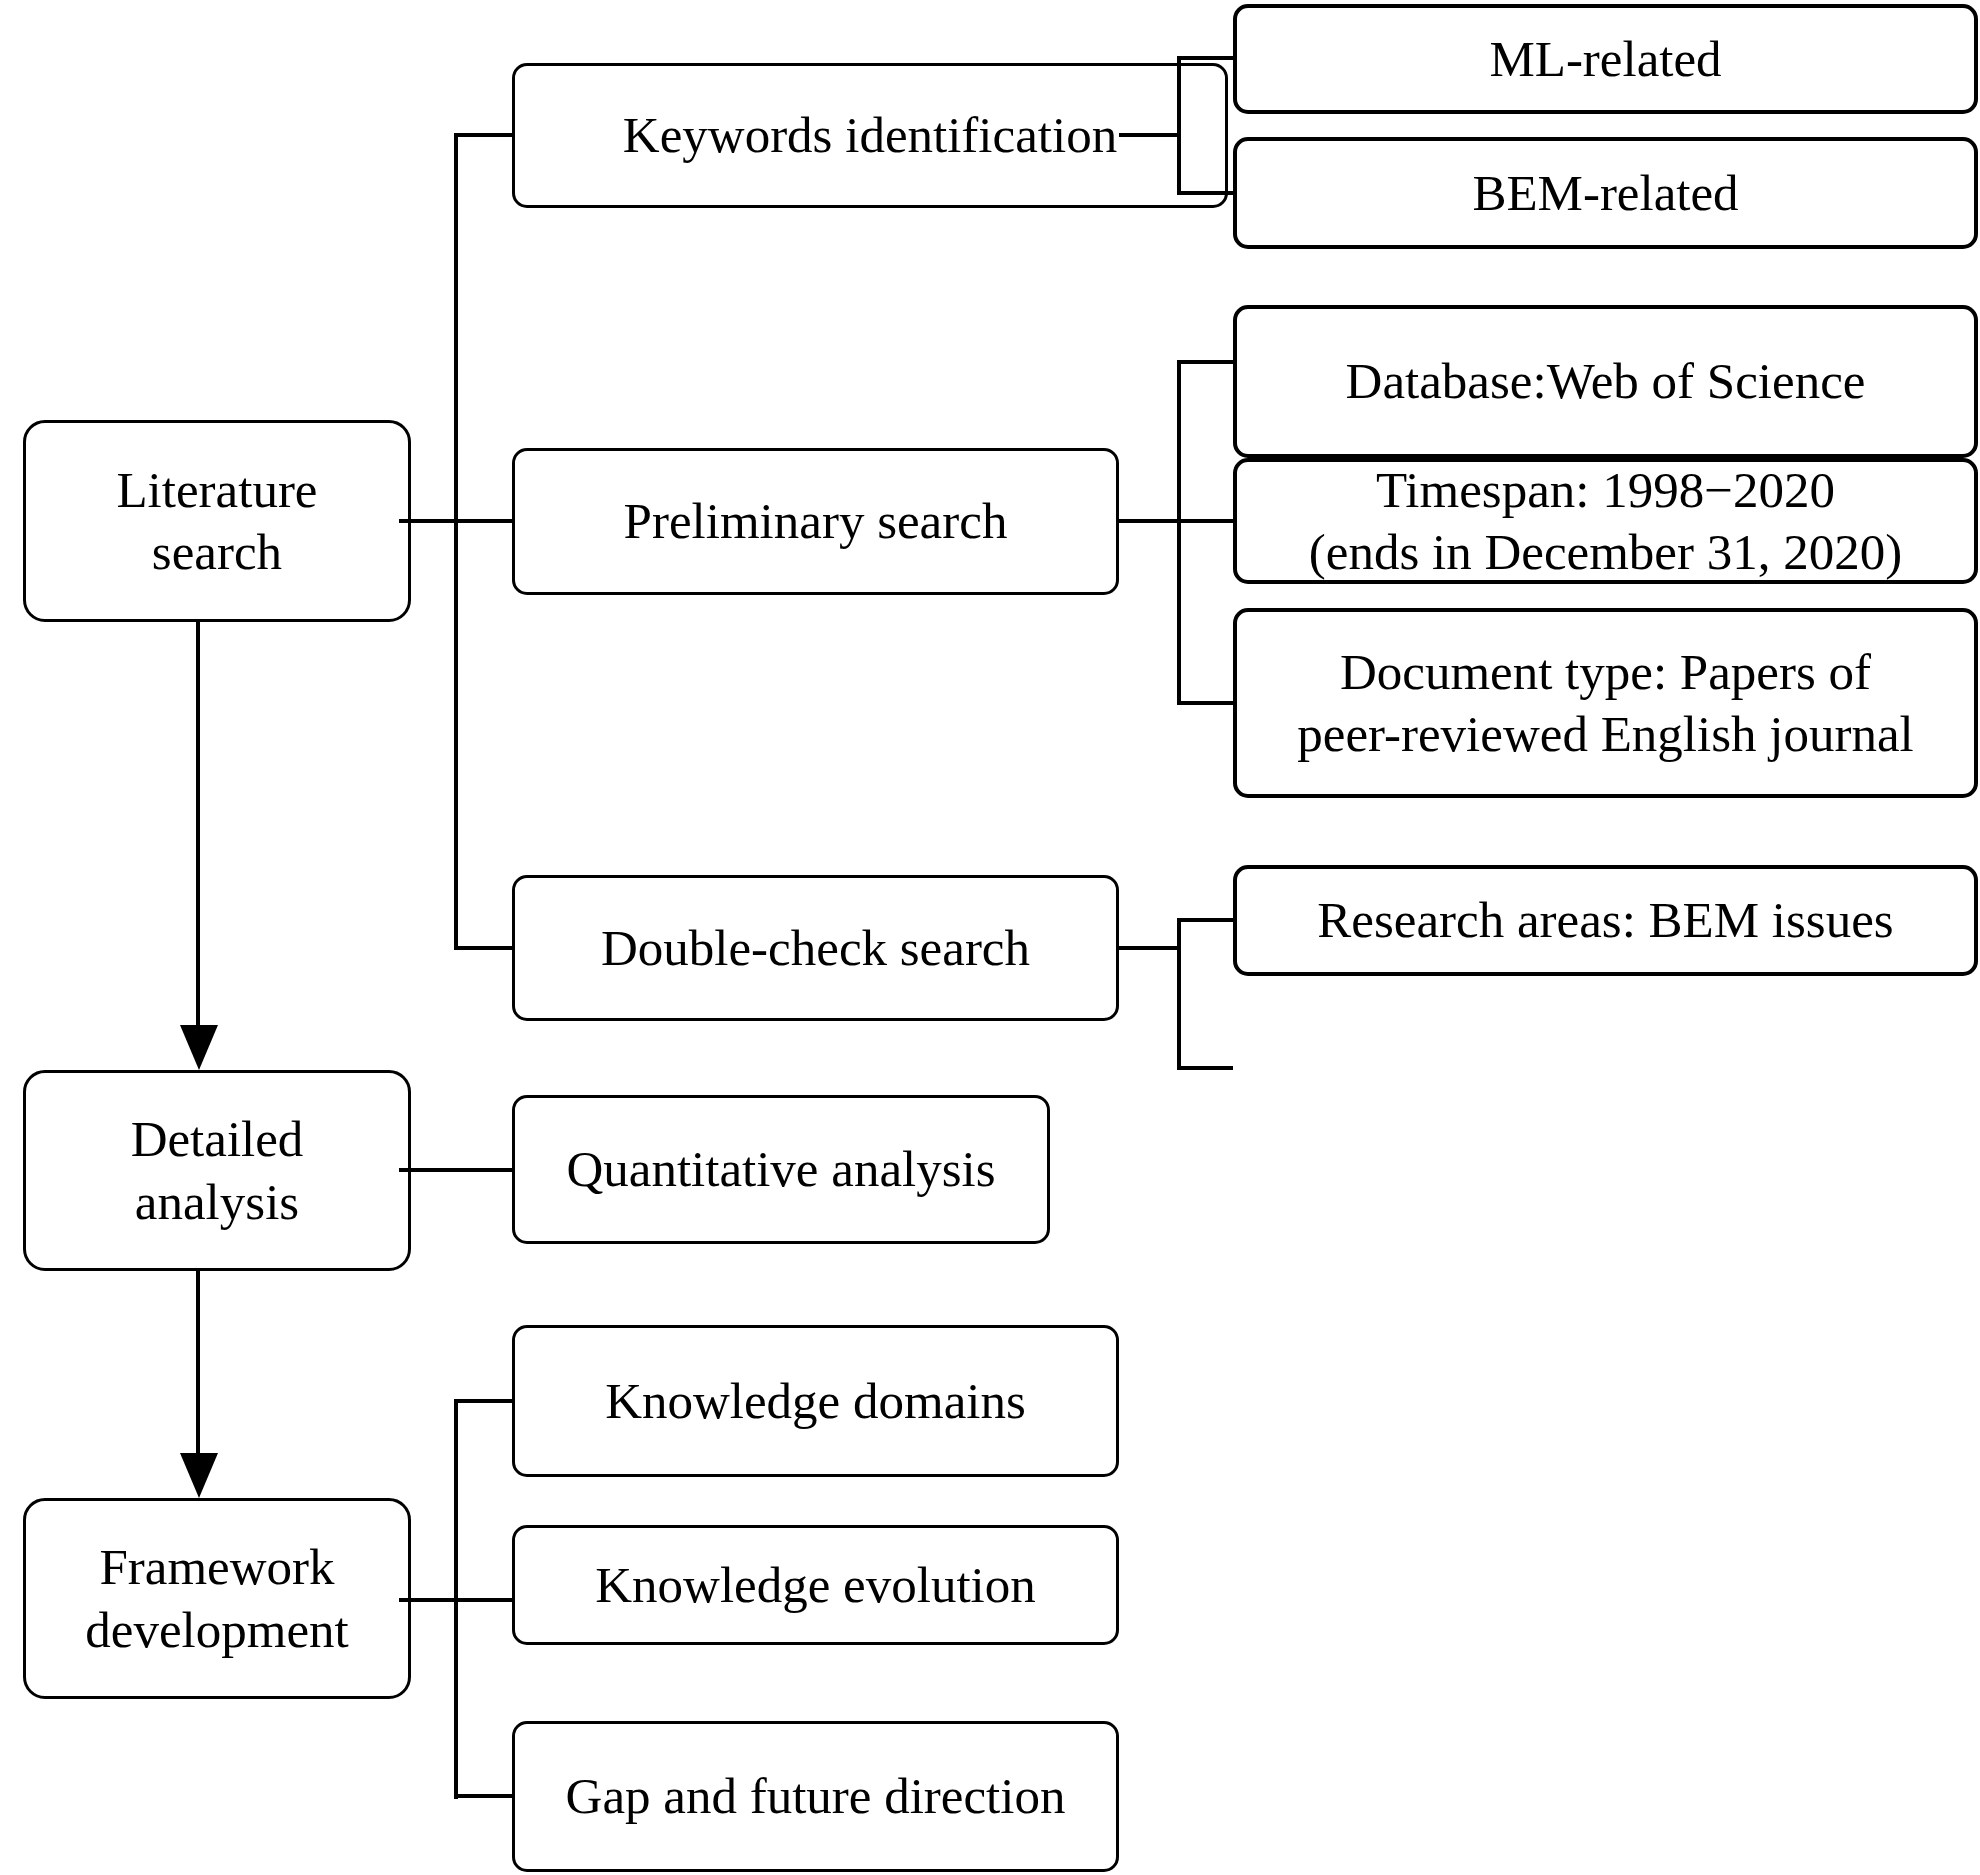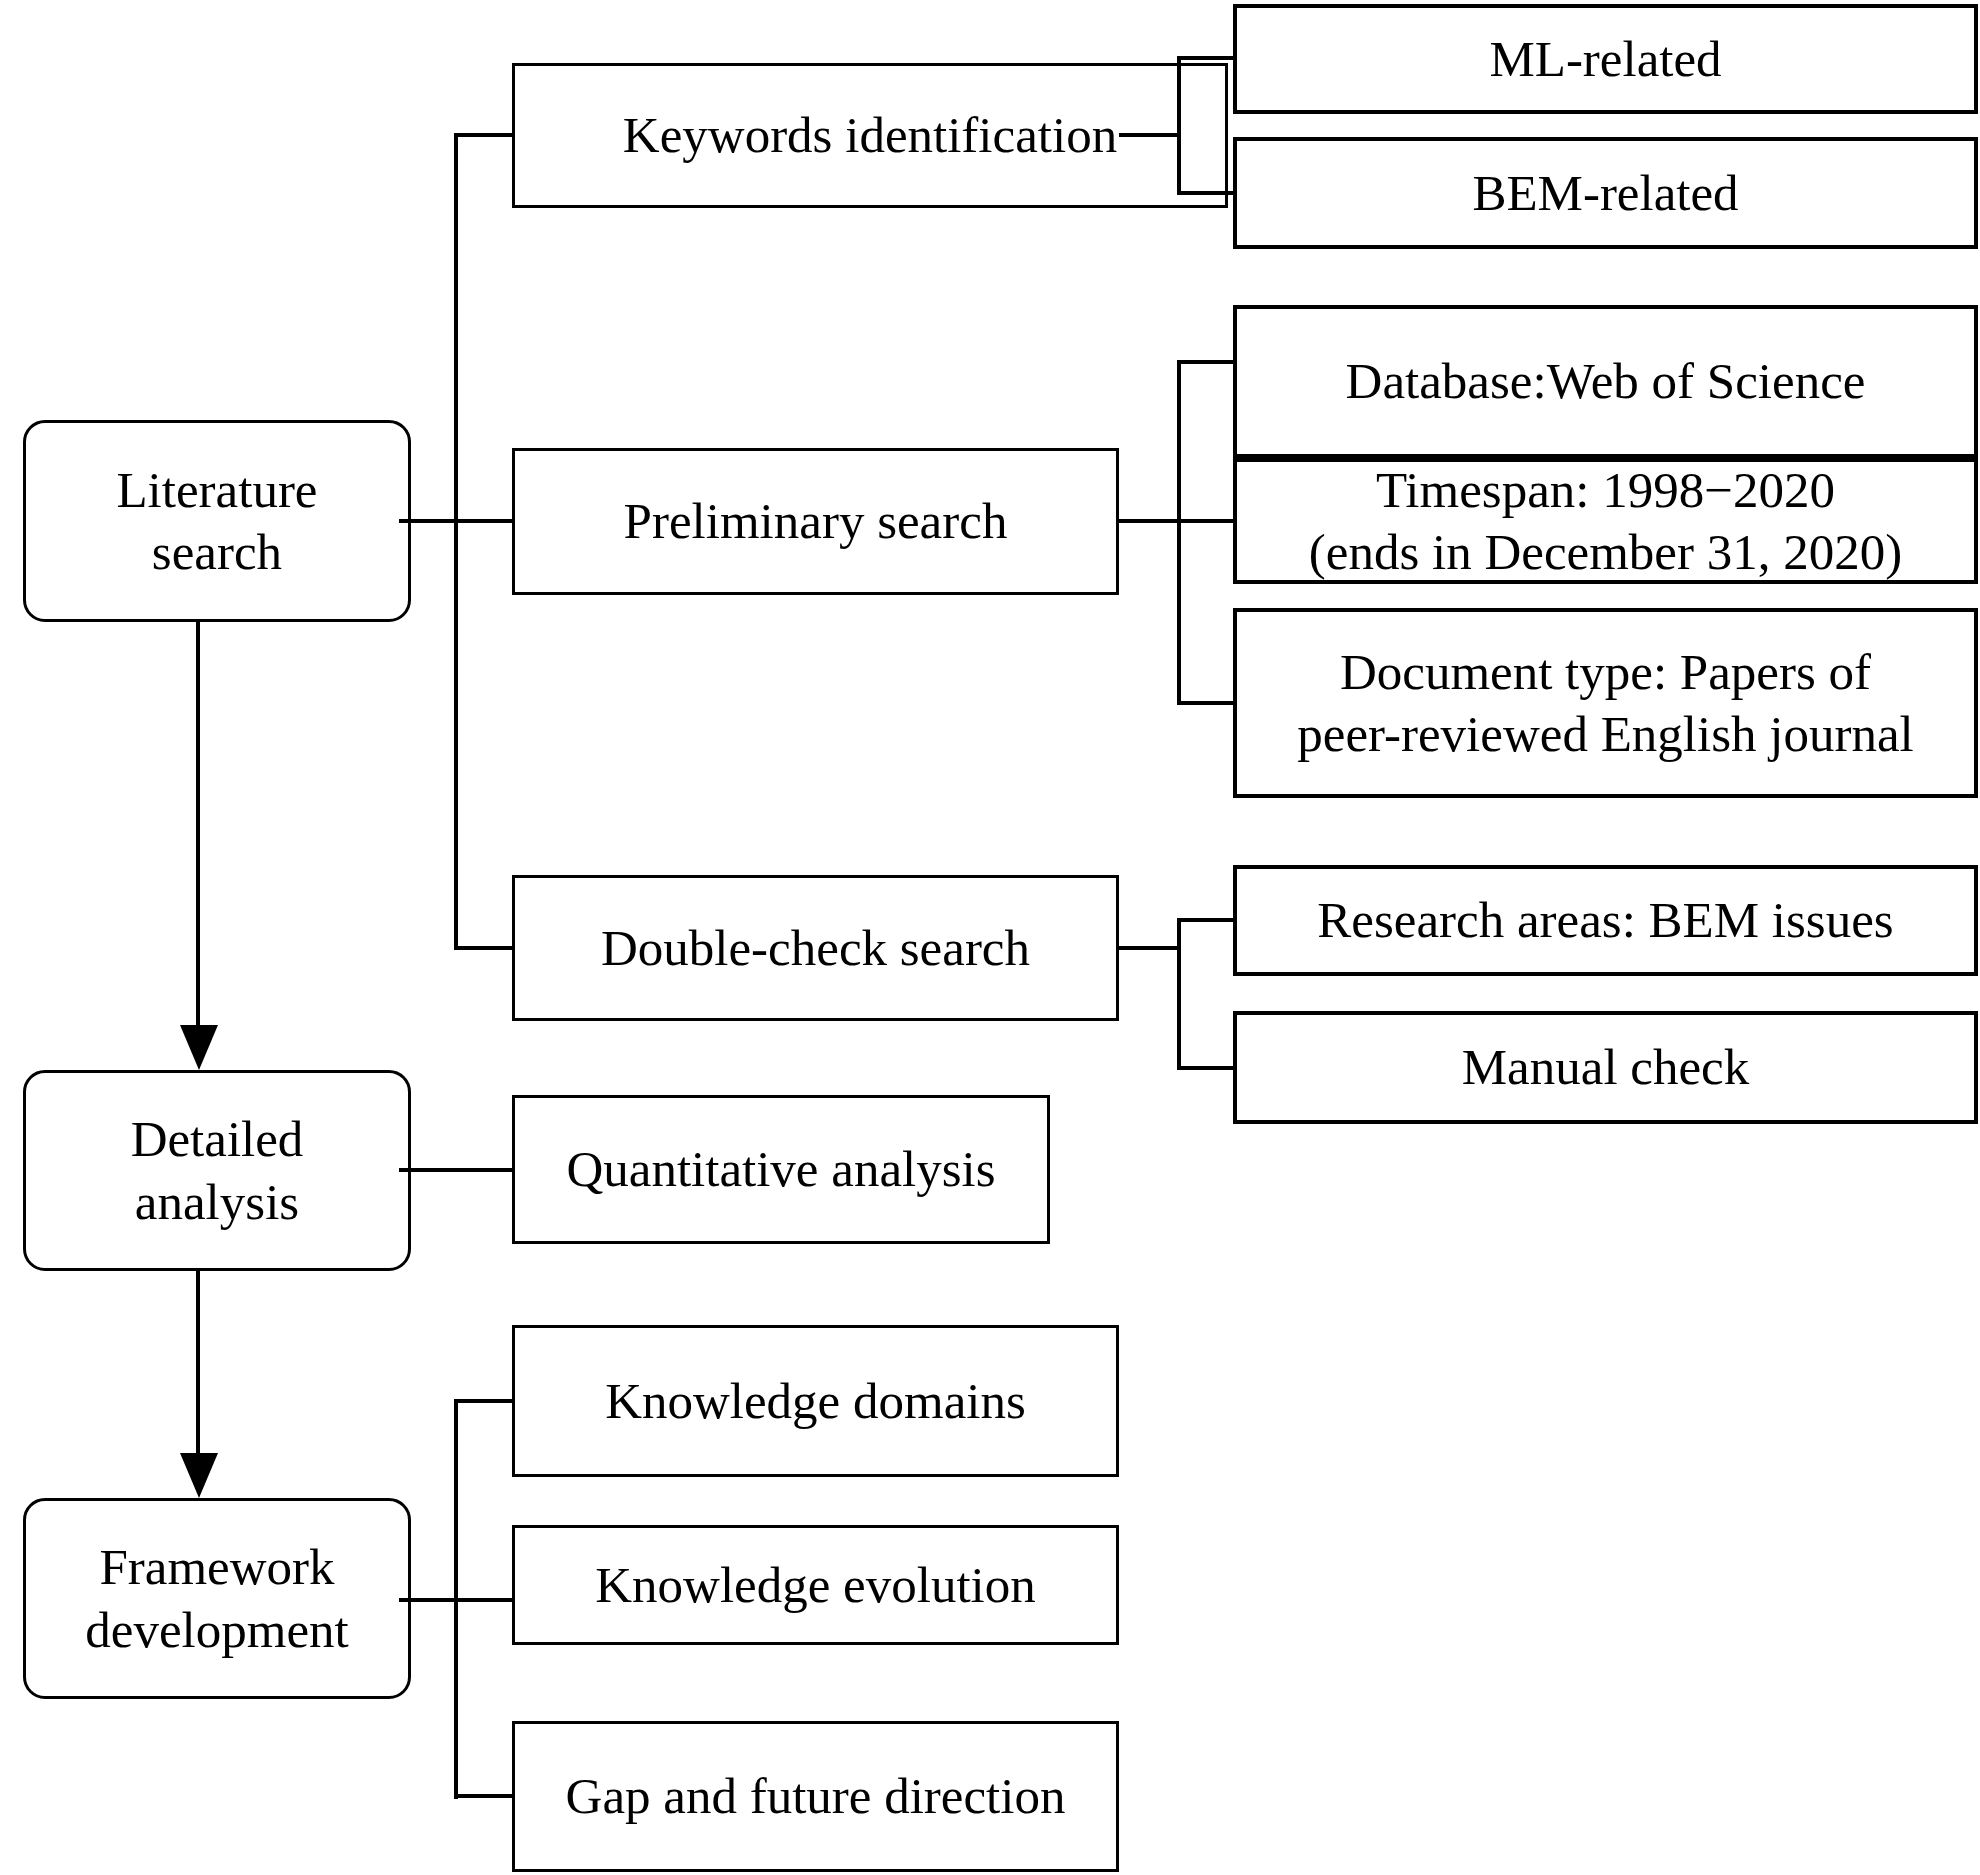--- a/index.html
+++ b/index.html
@@ -11,20 +11,21 @@
     font-family: "Liberation Serif", serif;
     color: #000000;
   }
   .node {
     position: absolute;
     box-sizing: border-box;
     background: #ffffff;
     display: flex;
     align-items: center;
     justify-content: center;
+    border-radius: 15px;
   }
   .node .lbl {
     font-size: 51px;
     line-height: 1.22;
     text-align: center;
     white-space: pre-line;
     color: #000000;
   }
   .rect  { border: 3.9px solid #000000; }
   .rectr { border: 4.7px solid #000000; }
@@ -155,23 +156,20 @@
     <span class="lbl">Timespan: 1998−2020
 (ends in December 31, 2020)</span>
   </div>
   <div class="node rectr" id="n-document">
     <span class="lbl">Document type: Papers of
 peer-reviewed English journal</span>
   </div>
   <div class="node rectr" id="n-research">
     <span class="lbl">Research areas: BEM issues</span>
   </div>
-  <div class="node rectr" id="n-manual">
-    <span class="lbl">Manual check</span>
-  </div>
 
   <div class="hline" id="l-lit-stub"></div>
   <div class="vline" id="l-bracket1"></div>
   <div class="hline" id="l-b1-keywords"></div>
   <div class="hline" id="l-b1-doublecheck"></div>
 
   <div class="hline" id="l-kw-stub"></div>
   <div class="vline" id="l-bracket2a"></div>
   <div class="hline" id="l-a-ml"></div>
   <div class="hline" id="l-a-bem"></div>

